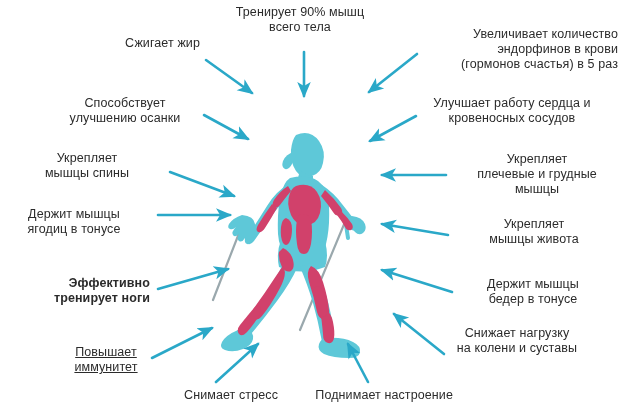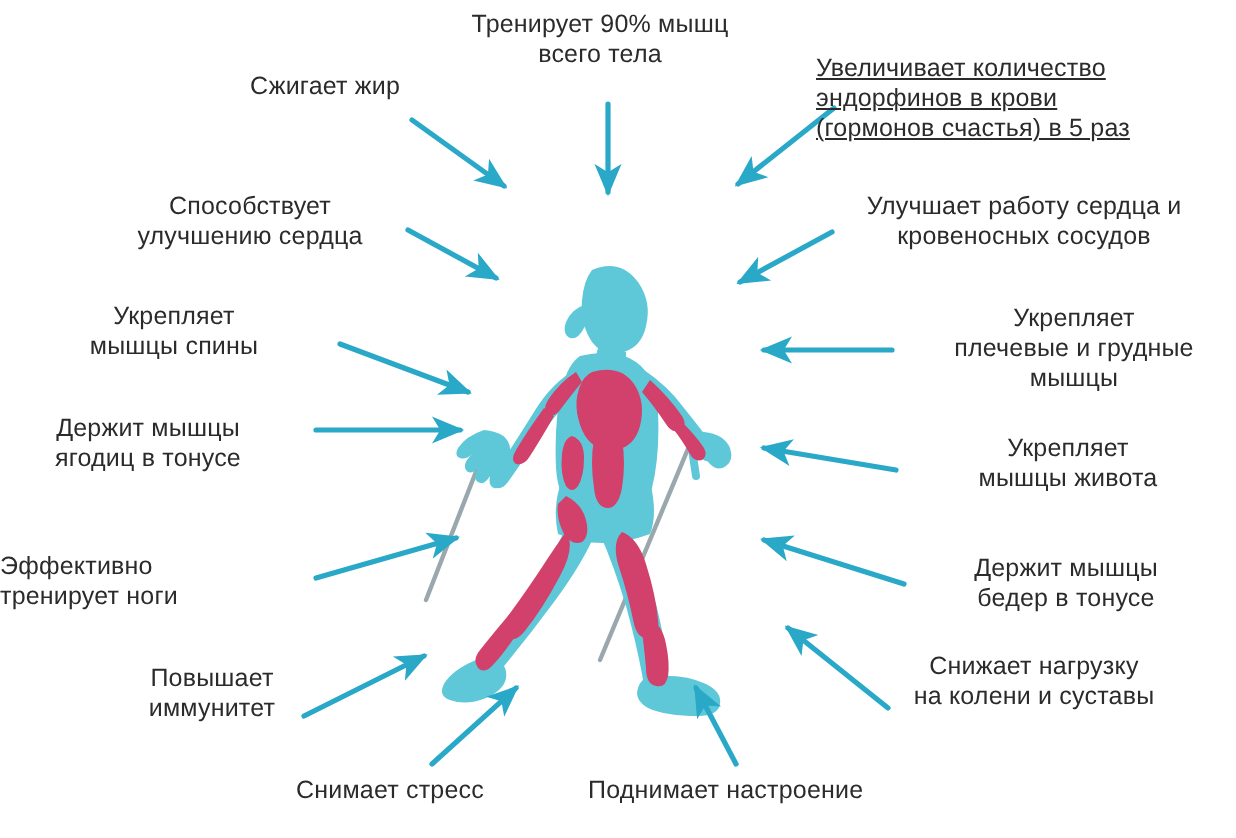--- a/index.html
+++ b/index.html
@@ -138,41 +138,41 @@
         <line x1="444" y1="354" x2="394" y2="314" marker-end="url(#ah)"></line>
         <line x1="216" y1="382" x2="258" y2="344" marker-end="url(#ah)"></line>
         <line x1="368" y1="382" x2="348" y2="344" marker-end="url(#ah)"></line>
       </g>
   </svg>
 
   <div id="labels-group">
       <div class="label" style="left: 70px; top: 36px; width: 130px; text-align: right;">Сжигает жир</div>
       <div class="label" style="left: 215px; top: 5px; width: 170px; ">Тренирует 90% мышц
 всего тела</div>
-      <div class="label" style="left: 408px; top: 27px; width: 210px; text-align: left; text-decoration: underline;">Увеличивает количество
+      <div class="label" style="left: 408px; top: 27px; width: 210px; text-align: right;">Увеличивает количество
 эндорфинов в крови
 (гормонов счастья) в 5 раз</div>
       <div class="label" style="left: 50px; top: 96px; width: 150px; text-align: center;">Способствует
-улучшению сердца</div>
+улучшению осанки</div>
       <div class="label" style="left: 406px; top: 96px; width: 212px; ">Улучшает работу сердца и
 кровеносных сосудов</div>
       <div class="label" style="left: 22px; top: 151px; width: 130px; text-align: center;">Укрепляет
 мышцы спины</div>
       <div class="label" style="left: 462px; top: 152px; width: 150px; text-align: center;">Укрепляет
 плечевые и грудные
 мышцы</div>
       <div class="label" style="left: 4px; top: 207px; width: 140px; text-align: center;">Держит мышцы
 ягодиц в тонусе</div>
       <div class="label" style="left: 462px; top: 217px; width: 144px; text-align: center;">Укрепляет
 мышцы живота</div>
-      <div class="label" style="left: 0; top: 276px; width: 136px; text-align: left;">Эффективно
+      <div class="label" style="left: 14px; top: 276px; width: 136px; text-align: right; font-weight: bold;">Эффективно
 тренирует ноги</div>
       <div class="label" style="left: 462px; top: 277px; width: 142px; text-align: center;">Держит мышцы
 бедер в тонусе</div>
-      <div class="label" style="left: 46px; top: 332px; width: 120px; text-align: center;">Повышает
+      <div class="label" style="left: 46px; top: 345px; width: 120px; text-align: center; text-decoration: underline;">Повышает
 иммунитет</div>
       <div class="label" style="left: 432px; top: 326px; width: 170px; text-align: center;">Снижает нагрузку
 на колени и суставы</div>
-      <div class="label" style="left: 148px; top: 388px; width: 130px; text-align: left;">Снимает стресс</div>
-      <div class="label" style="left: 294px; top: 388px; width: 170px; text-align: left;">Поднимает настроение</div>
+      <div class="label" style="left: 148px; top: 388px; width: 130px; text-align: right;">Снимает стресс</div>
+      <div class="label" style="left: 283px; top: 388px; width: 170px; text-align: right;">Поднимает настроение</div>
     </div>
 
 </div>
 
 </body></html>

